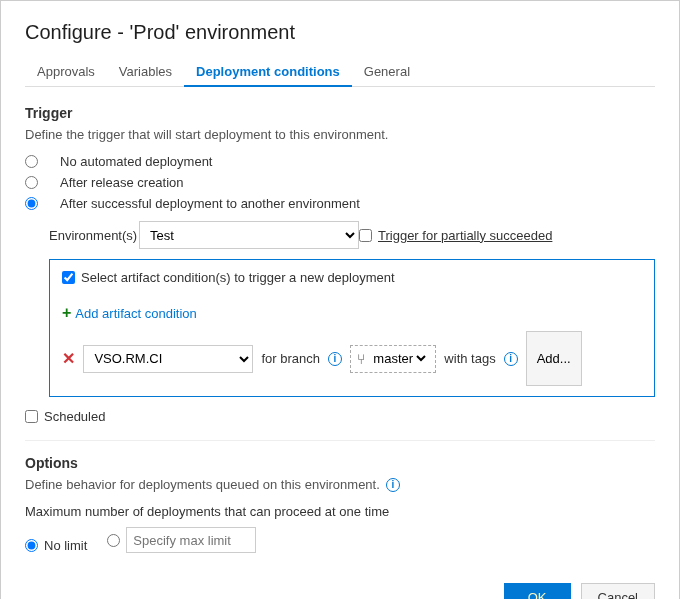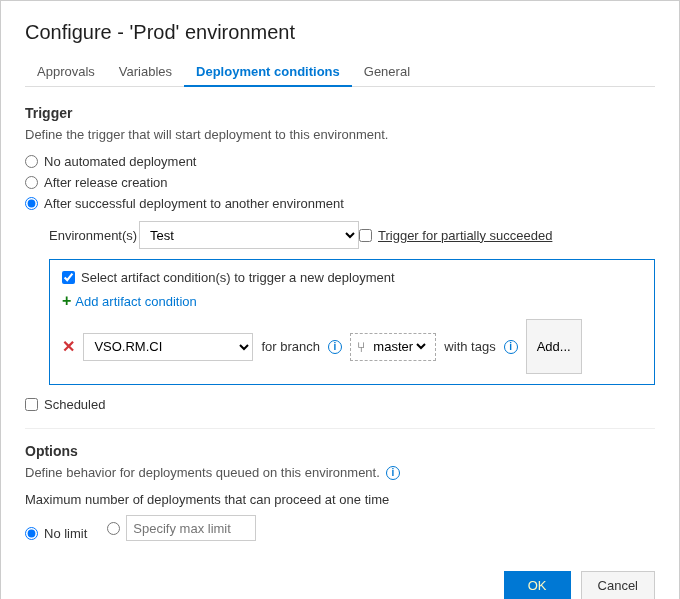--- a/index.html
+++ b/index.html
@@ -57,21 +57,21 @@
     }
     .radio-group {
       display: flex;
       flex-direction: column;
       gap: 6px;
       margin-bottom: 10px;
     }
     .radio-item {
       display: flex;
       align-items: center;
-      gap: 6px;
+      gap: 22px;
     }
     .radio-item input[type="radio"] {
       margin: 0;
     }
     .env-row {
       display: flex;
       align-items: center;
       margin-left: 24px;
       margin-bottom: 10px;
     }
@@ -98,21 +98,21 @@
     .artifact-box {
       border: 1px solid #0078d4;
       margin-left: 24px;
       padding: 10px 12px;
       margin-bottom: 12px;
     }
     .artifact-header {
       display: flex;
       align-items: center;
       gap: 6px;
-      margin-bottom: 8px;
+      margin-bottom: 20px;
       font-size: 13px;
     }
     .add-condition {
       display: flex;
       align-items: center;
       gap: 4px;
       color: #0078d4;
       font-size: 13px;
       cursor: pointer;
       margin-bottom: 10px;

